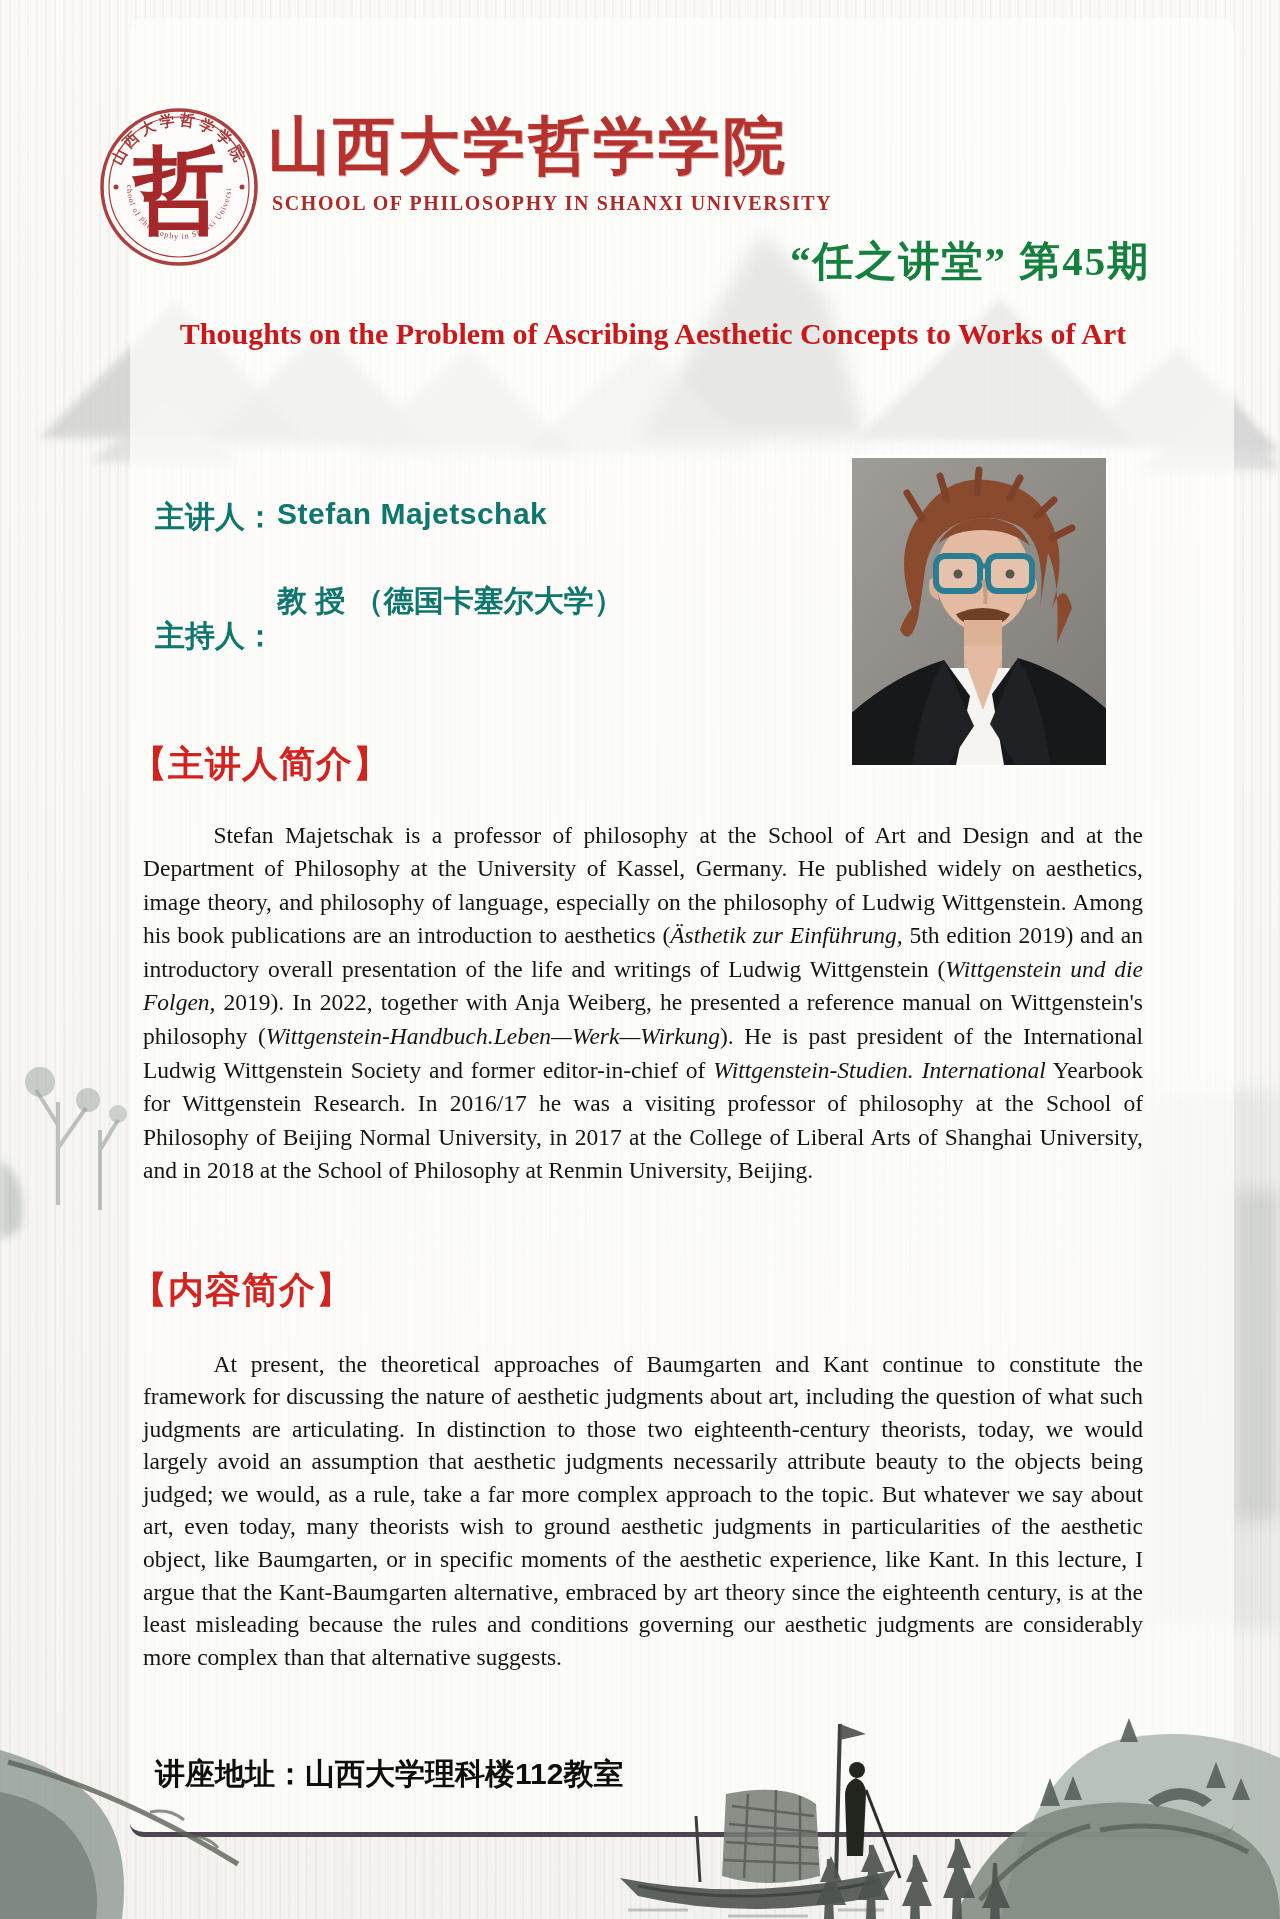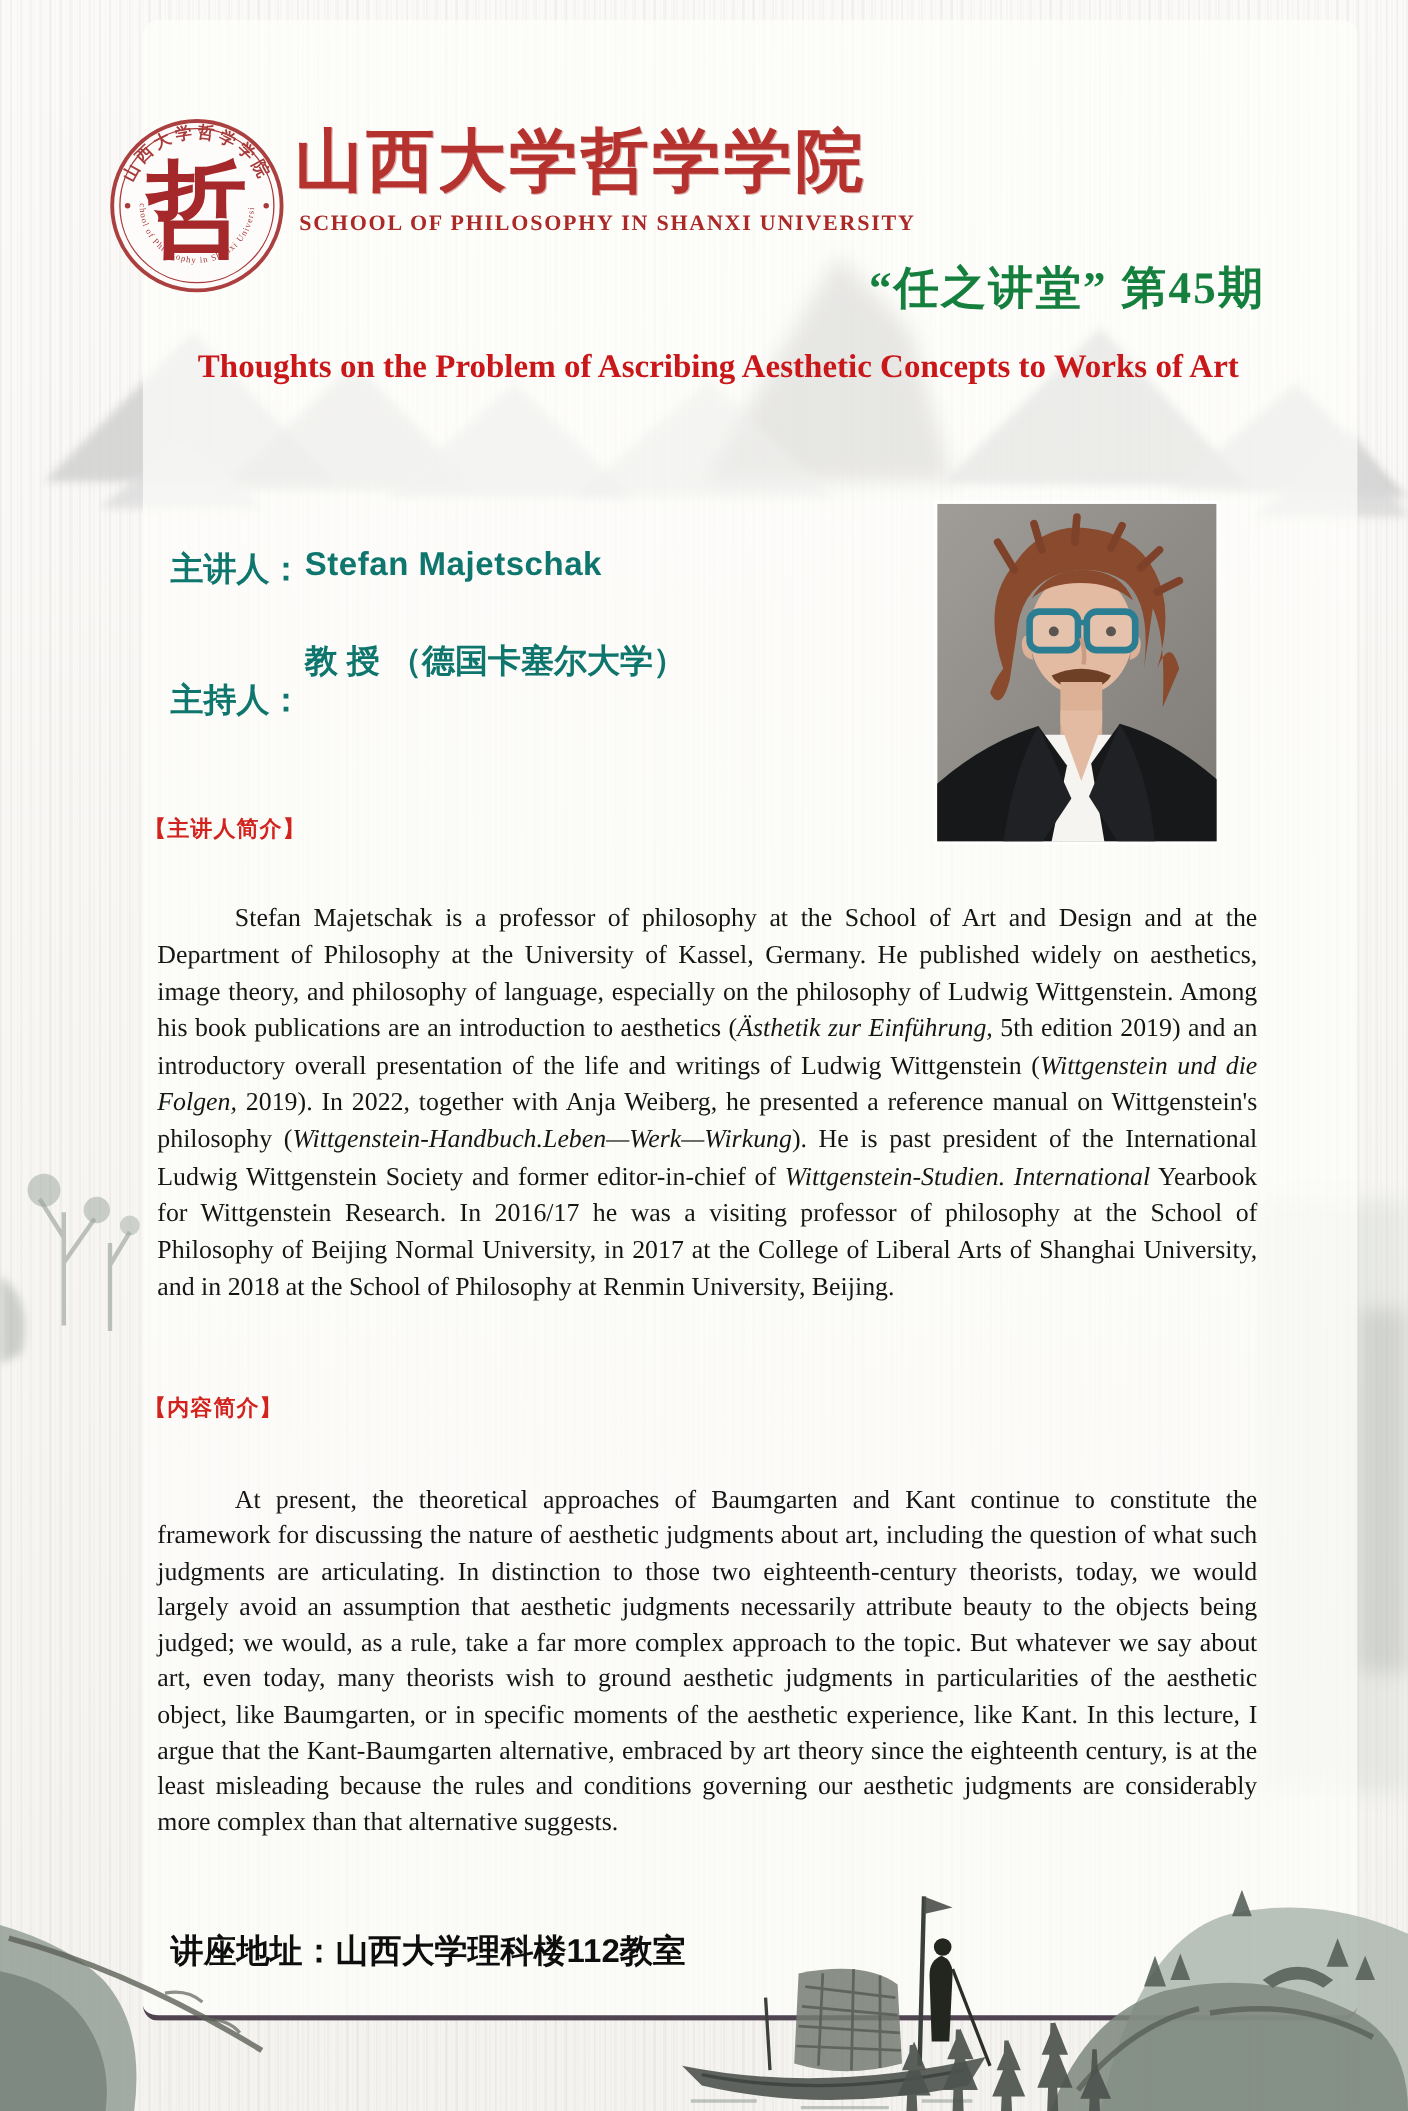--- a/index.html
+++ b/index.html
@@ -34,21 +34,21 @@
   
   .spk{font-weight:700;font-size:30px;color:#0f766e;}
   .spk-label{left:155px;top:497px;}
   .spk-name{left:277px;top:497px;letter-spacing:.5px;}
   .spk-pos{left:277px;top:569px;margin-top:12px;}
   .host-label{left:155px;top:616px;}
   .host-name{left:277px;top:616px;}
   
   .photo{left:852px;top:458px;width:254px;height:307px;box-shadow:0 0 0 3px rgba(255,255,255,.8);}
   
-  .sec-head{font-size:20px;font-weight:700;color:#d2231f;letter-spacing:1px;}
+  .sec-head{font-size:36px;font-weight:700;color:#d2231f;letter-spacing:1px;}
   .bio-head{left:131px;top:740px;}
   .bio-text{left:143px;top:795px;width:1000px;
        font-family:"Liberation Serif","DejaVu Serif",serif;font-size:23.5px;
        line-height:33.6px;color:#151515;text-align:justify;text-indent:3em;}
   .it{font-style:italic;}
   .abs-head{left:131px;top:1266px;}
   .abs-text{left:143px;top:1324px;width:1000px;
        font-family:"Liberation Serif","DejaVu Serif",serif;font-size:23.5px;
        line-height:32.6px;color:#151515;text-align:justify;text-indent:3em;}
   

